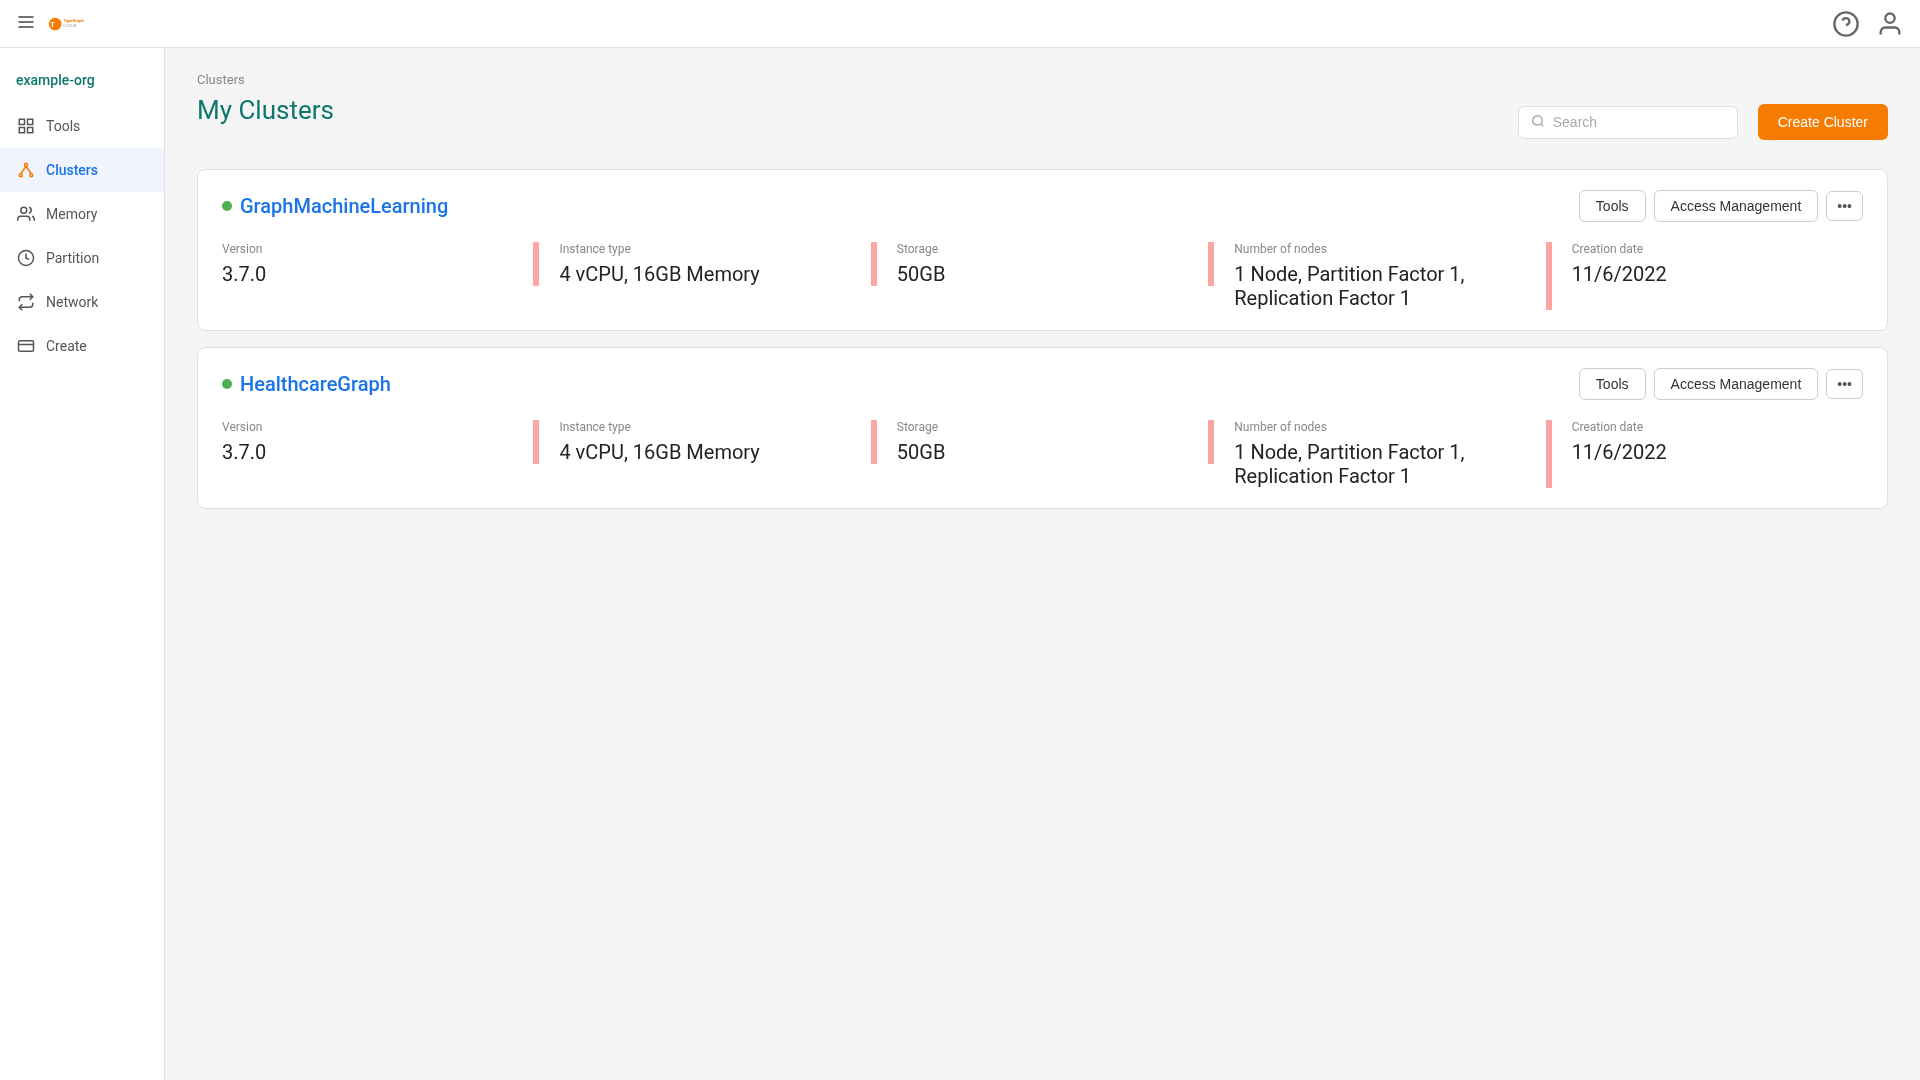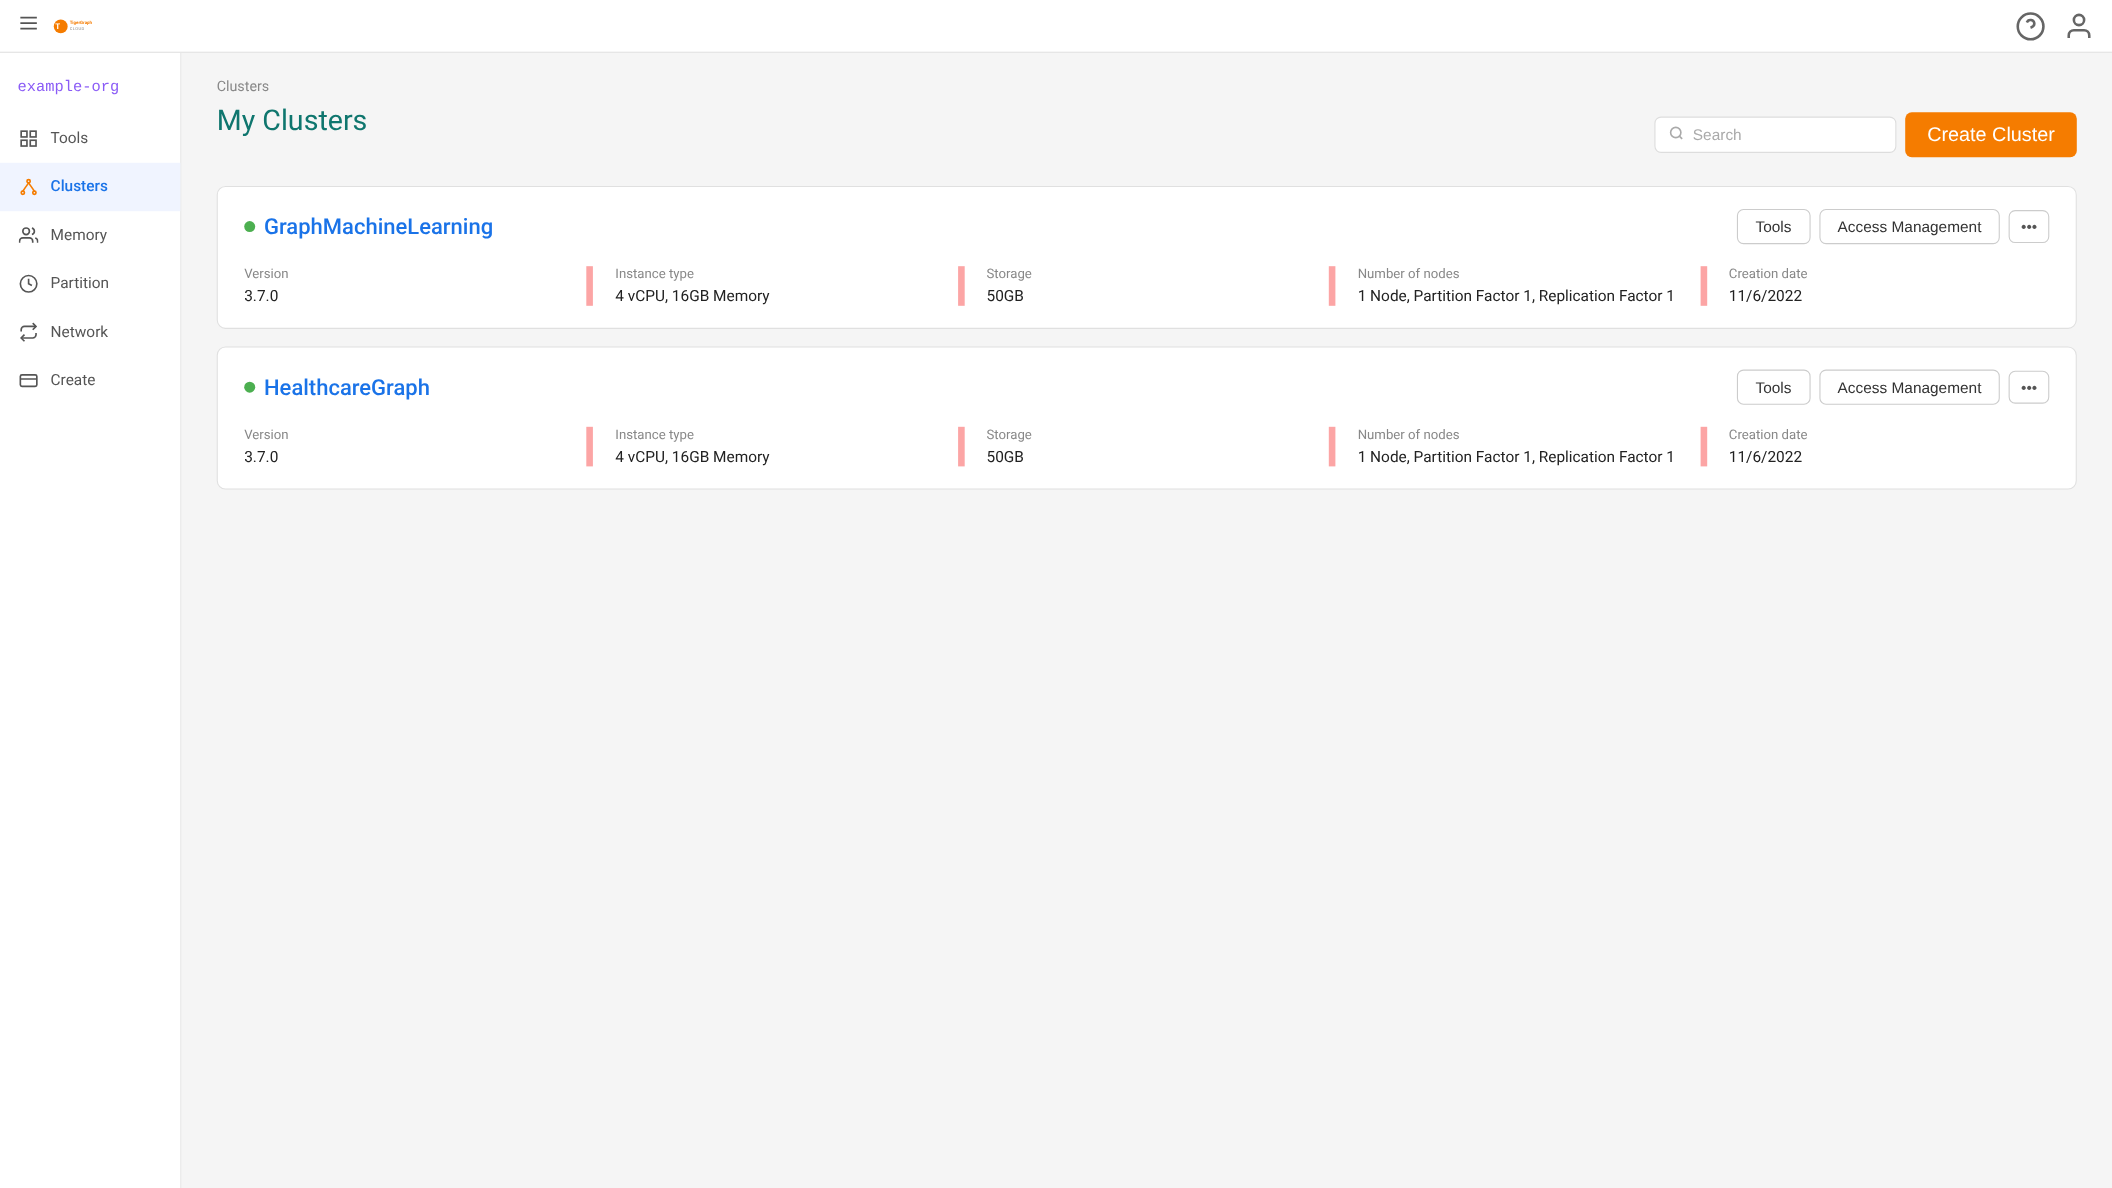--- a/index.html
+++ b/index.html
@@ -67,26 +67,25 @@
     .sidebar {
       width: 165px;
       background: #fff;
       border-right: 1px solid #e0e0e0;
       display: flex;
       flex-direction: column;
       padding-top: 16px;
       flex-shrink: 0;
     }
     .org-name {
-      color: #8b5cf6;
+      color: #0f766e;
       font-size: 14px;
       font-weight: 500;
       padding: 8px 16px 16px;
       cursor: pointer;
-      font-family: Liberation Mono, monospace;
     }
     .nav-item {
       display: flex;
       align-items: center;
       gap: 10px;
       padding: 12px 16px;
       cursor: pointer;
       color: #555;
       font-size: 14px;
       transition: background 0.15s;
@@ -156,23 +155,24 @@
     .search-box input::placeholder {
       color: #aaa;
     }
 
     .create-cluster-btn {
       background: #f57c00;
       color: #fff;
       border: none;
       border-radius: 6px;
       padding: 10px 20px;
-      font-size: 18px;
+      font-size: 14px;
       font-weight: 500;
       cursor: pointer;
+      margin-left: 12px;
     }
 
     
     .cluster-card {
       background: #fff;
       border: 1px solid #e0e0e0;
       border-radius: 8px;
       padding: 20px 24px;
       margin-bottom: 16px;
     }
@@ -241,21 +241,21 @@
       border-right: none;
       margin-right: 0;
       padding-right: 0;
     }
     .detail-label {
       font-size: 12px;
       color: #888;
       margin-bottom: 6px;
     }
     .detail-value {
-      font-size: 14px;
+      font-size: 20px;
       color: #222;
       font-weight: 400;
     }
 
     .header-actions {
       display: flex;
       align-items: center;
       gap: 8px;
     }
   </style>

